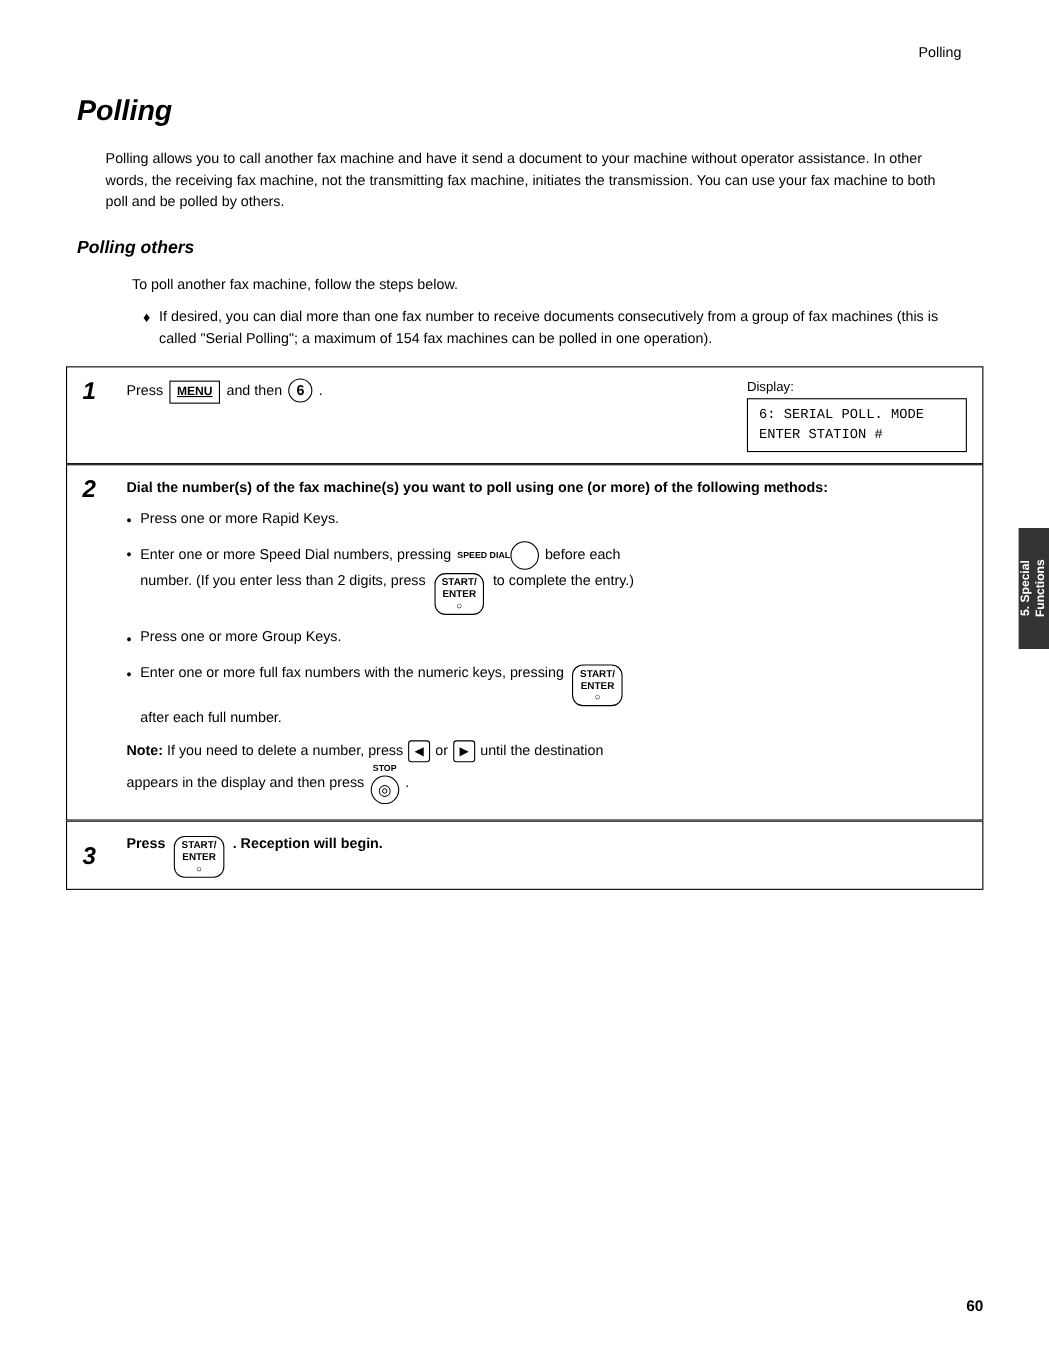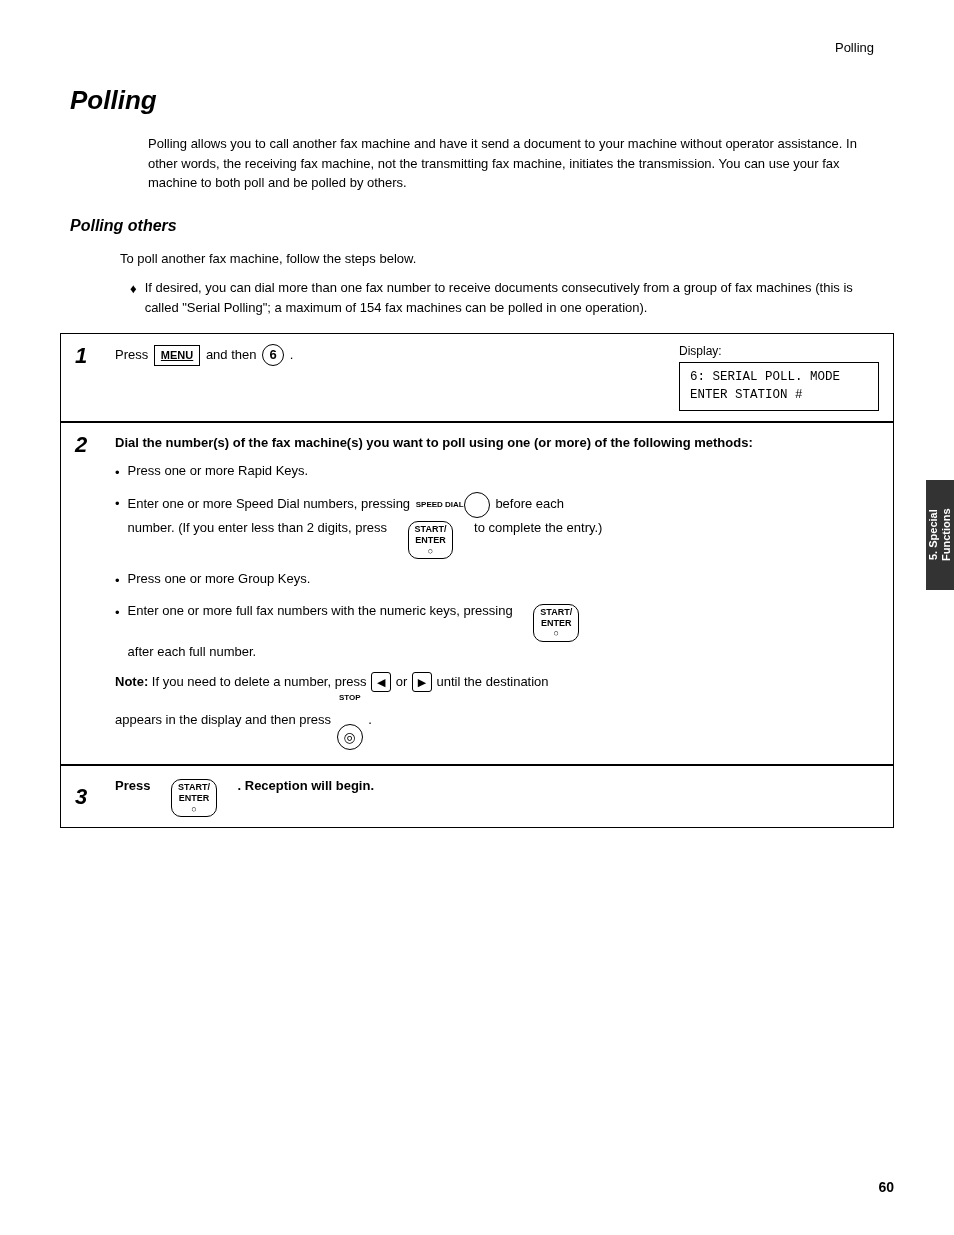--- a/index.html
+++ b/index.html
@@ -33,21 +33,21 @@
     .page-title {
       font-size: 26px;
       font-style: italic;
       font-weight: bold;
       margin-bottom: 18px;
       margin-left: 10px;
     }
 
     
     .intro-paragraph {
-      margin-left: 88px;
+      margin-left: 36px;
       margin-right: 20px;
       font-size: 13px;
       line-height: 1.5;
       margin-bottom: 24px;
     }
 
     
     .section-heading {
       font-size: 16px;
       font-style: italic;
@@ -160,21 +160,21 @@
       display: inline-flex;
       align-items: center;
       justify-content: center;
       border: 1.5px solid #000;
       border-radius: 10px;
       padding: 2px 6px;
       font-size: 9px;
       font-weight: bold;
       line-height: 1.2;
       text-align: center;
-      margin: 0 17px;
+      margin: 0 4px;
     }
 
     .key-speed-dial-group {
       display: inline-flex;
       flex-direction: row;
       align-items: center;
       margin: 0 2px;
       vertical-align: middle;
     }
     .key-speed-dial-label {
@@ -260,21 +260,20 @@
       border-radius: 3px;
       font-size: 11px;
       margin: 0 1px;
     }
     .stop-group {
       display: inline-flex;
       flex-direction: column;
       align-items: center;
       vertical-align: middle;
       margin: 0 2px;
-      gap: 20px;
     }
     .stop-label {
       font-size: 8px;
       font-weight: bold;
     }
     .stop-circle {
       width: 26px;
       height: 26px;
       border-radius: 50%;
       border: 1.5px solid #000;

